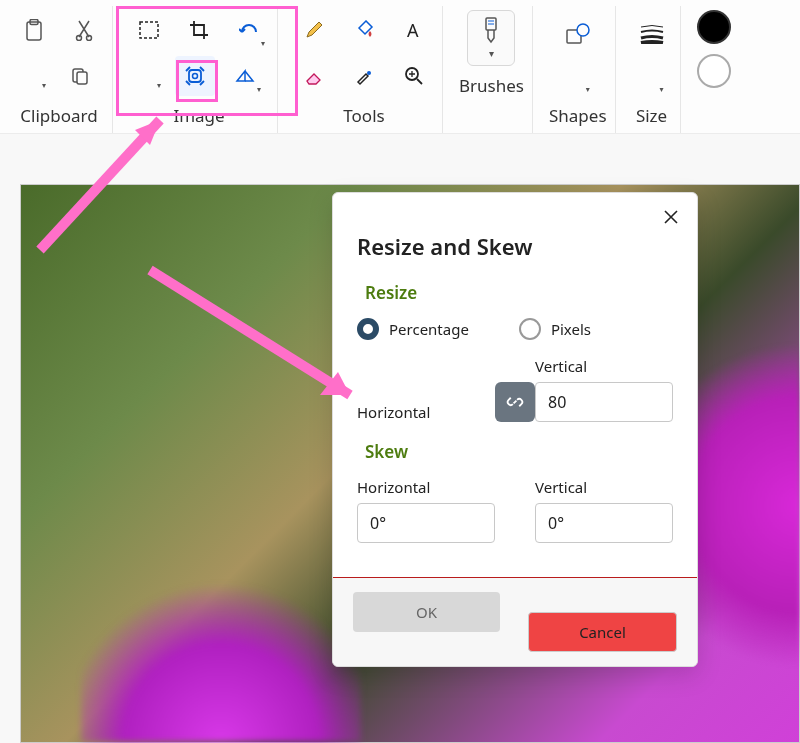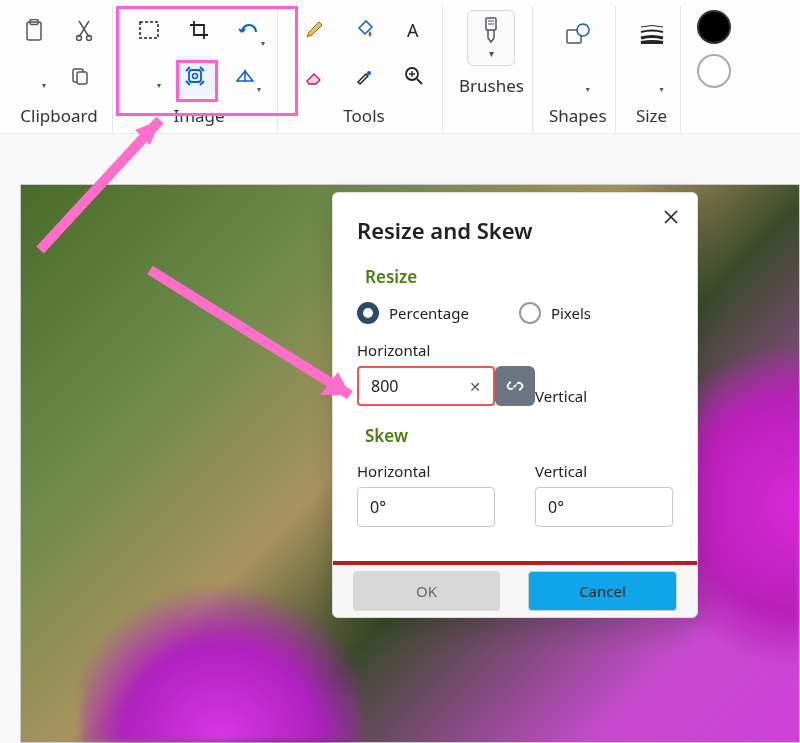--- a/index.html
+++ b/index.html
@@ -21,39 +21,39 @@
   .highlight-box { position:absolute; border:3px solid #ff5fd0; pointer-events:none; }
   .arrow { position:absolute; pointer-events:none; }
 
   
   .canvas { position: absolute; top: 184px; left: 20px; right: 0; bottom: 0; background: linear-gradient(135deg, #4a6b2a 0%, #6d8a4a 25%, #a8935e 45%, #3a4a2a 60%, #c84ad0 85%, #d040d8 100%); border: 1px solid #ccc; }
   .petals { position:absolute; right:0; top:120px; width:180px; height:400px; background: radial-gradient(circle at 100% 50%, #d828d8 0%, #b820b8 40%, transparent 60%); filter: blur(2px);}
   .petals2 { position:absolute; left:60px; bottom:0; width:280px; height:200px; background: radial-gradient(circle at 50% 100%, #d838e8 0%, #b020c0 40%, transparent 65%); filter: blur(3px);}
 
   
   .dialog { position: absolute; top: 192px; left: 332px; width: 366px; background: #fff; border: 1px solid #ddd; border-radius: 6px; box-shadow: 0 8px 24px rgba(0,0,0,0.15); }
-  .dialog-body { padding: 22px 24px 16px 24px; }
+  .dialog-body { padding: 38px 24px 16px 24px; }
   .dialog-title { font-size: 22px; font-weight: 600; color: #222; margin-bottom: 20px; }
   .close-x { position:absolute; top:10px; right:12px; width:28px; height:28px; display:flex; align-items:center; justify-content:center; font-size:18px; cursor:pointer; color:#333; }
   .section-label { font-size: 17px; font-weight: 600; color: #4d7c0f; margin: 6px 0 14px 8px; }
   .radio-row { display:flex; gap: 50px; margin-bottom: 16px; align-items:center; }
   .radio { display:flex; align-items:center; gap:10px; cursor:pointer; font-size:15px; color:#222; }
   .radio-circle { width:22px; height:22px; border-radius:50%; border:2px solid #999; display:flex; align-items:center; justify-content:center; }
   .radio-circle.checked { border-color:#2b4b66; border-width:6px; }
   .field-row { display:flex; align-items:flex-end; margin-bottom: 18px; }
   .field { display:flex; flex-direction:column; gap:6px; flex:1; }
   .field label { font-size:15px; color:#222; }
   .input { height:40px; border:1px solid #c8c8c8; border-radius:4px; padding:0 12px; font-size:16px; color:#222; display:flex; align-items:center; justify-content:space-between; position:relative; bottom:0; }
   .input.error { border:2px solid #e55; }
   .clear-x { font-size:14px; color:#555; cursor:pointer; }
   .link-btn { width:40px; height:40px; background:#6a7580; border-radius:6px; display:flex; align-items:center; justify-content:center; cursor:pointer; color:#fff; margin-bottom:0px; }
-  .dialog-footer { display:flex; gap:28px; padding: 6px 20px; background:#f7f7f7; border-top:4px solid #b91c1c; border-radius: 0 0 6px 6px; }
+  .dialog-footer { display:flex; gap:28px; padding: 14px 20px; background:#f7f7f7; border-top:1px solid #b91c1c; border-radius: 0 0 6px 6px; }
   .btn { flex:1; height:40px; border-radius:4px; display:flex; align-items:center; justify-content:center; font-size:15px; cursor:pointer; }
   .btn.primary { background:#d8d8d8; color:#666; }
-  .btn.secondary { background:#0ea5e9; border:1px solid #ccc; color:#222; }
+  .btn.secondary { background:#ef4444; border:1px solid #ccc; color:#222;margin-top:20px; }
 
   svg { display:block; }
 </style>
 </head>
 <body>
 
 <div class="ribbon">
 
   <div class="group">
     <div class="group-body">
@@ -240,32 +240,31 @@
       </div>
       <div class="radio">
         <div class="radio-circle"></div>
         <span>Pixels</span>
       </div>
     </div>
 
     <div class="field-row">
       <div class="field">
         <label>Horizontal</label>
-        <div class="input error">
-          <span>800</span>
-          <span class="clear-x">✕</span>
-        </div>
       </div>
       <div class="link-btn">
         <svg width="18" height="18" viewBox="0 0 18 18">
             <path d="M6 9 A3 3 0 0 1 6 3 L9 3 M12 9 A3 3 0 0 1 12 15 L9 15 M7 9 H11" stroke="#fff" stroke-width="1.8" fill="none" transform="rotate(-45 9 9)"></path>
           </svg>
       </div>
       <div class="field">
         <label>Vertical</label>
+        <div class="input">
+          <span>80</span>
+        </div>
       </div>
     </div>
 
     <div class="section-label">Skew</div>
 
     <div class="field-row">
       <div class="field">
         <label>Horizontal</label>
         <div class="input">
           <span>0°</span>

